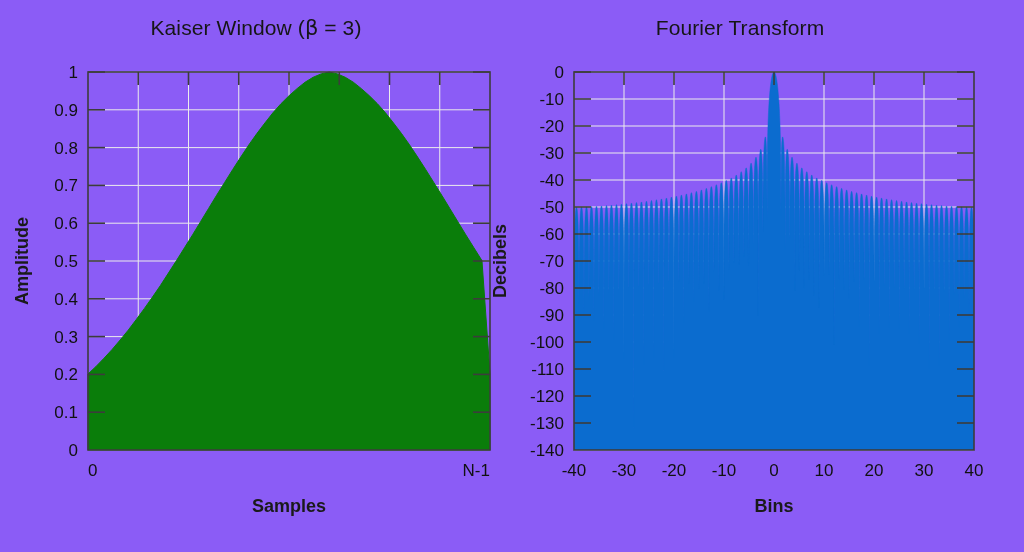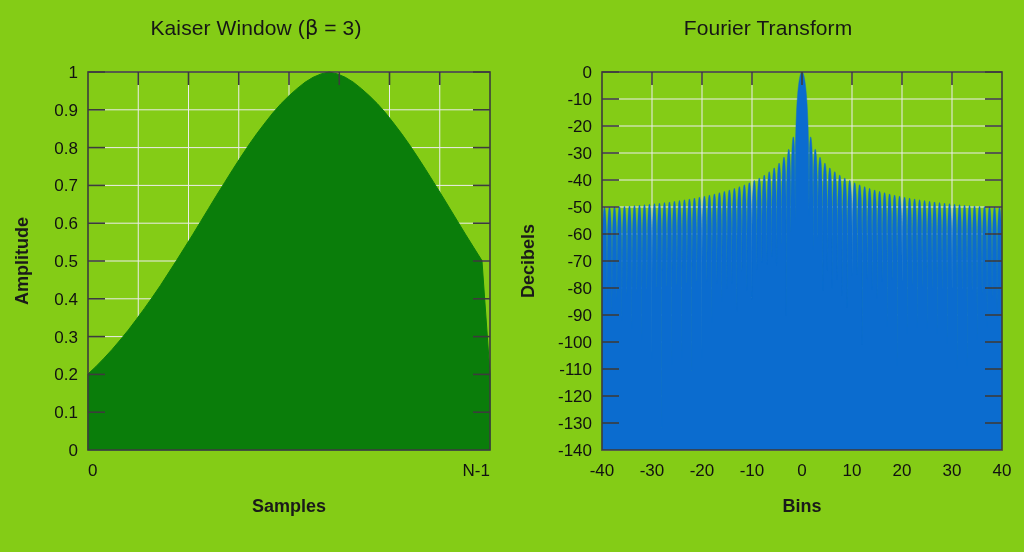--- a/index.html
+++ b/index.html
@@ -11,29 +11,29 @@
     width: 1024px;
     height: 552px;
     font-family: "Liberation Sans", sans-serif;
     color: #1a1a1a;
     overflow: hidden;
   }
   #page {
     position: relative;
     width: 1024px;
     height: 552px;
-    background: #84cc16;
+    background: #8b5cf6;
   }
   .panel {
     position: absolute;
     top: 0;
     height: 552px;
   }
   #panel-left  { left: 0;   width: 512px; }
-  #panel-right { left: 512px; width: 512px; }
+  #panel-right { left: 484px; width: 512px; }
 
   .chart-title {
     position: absolute;
     top: 16px;
     left: 0;
     width: 100%;
     text-align: center;
     font-size: 21px;
     font-weight: 400;
     letter-spacing: 0.1px;

